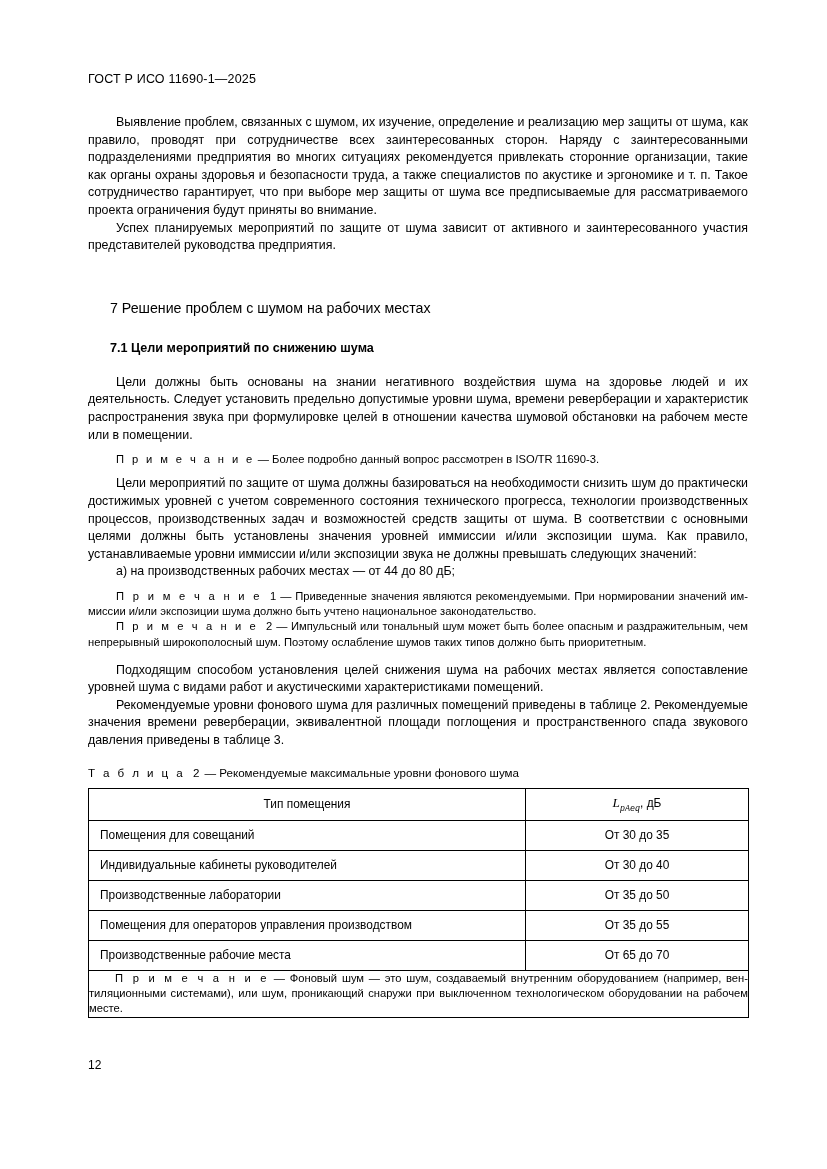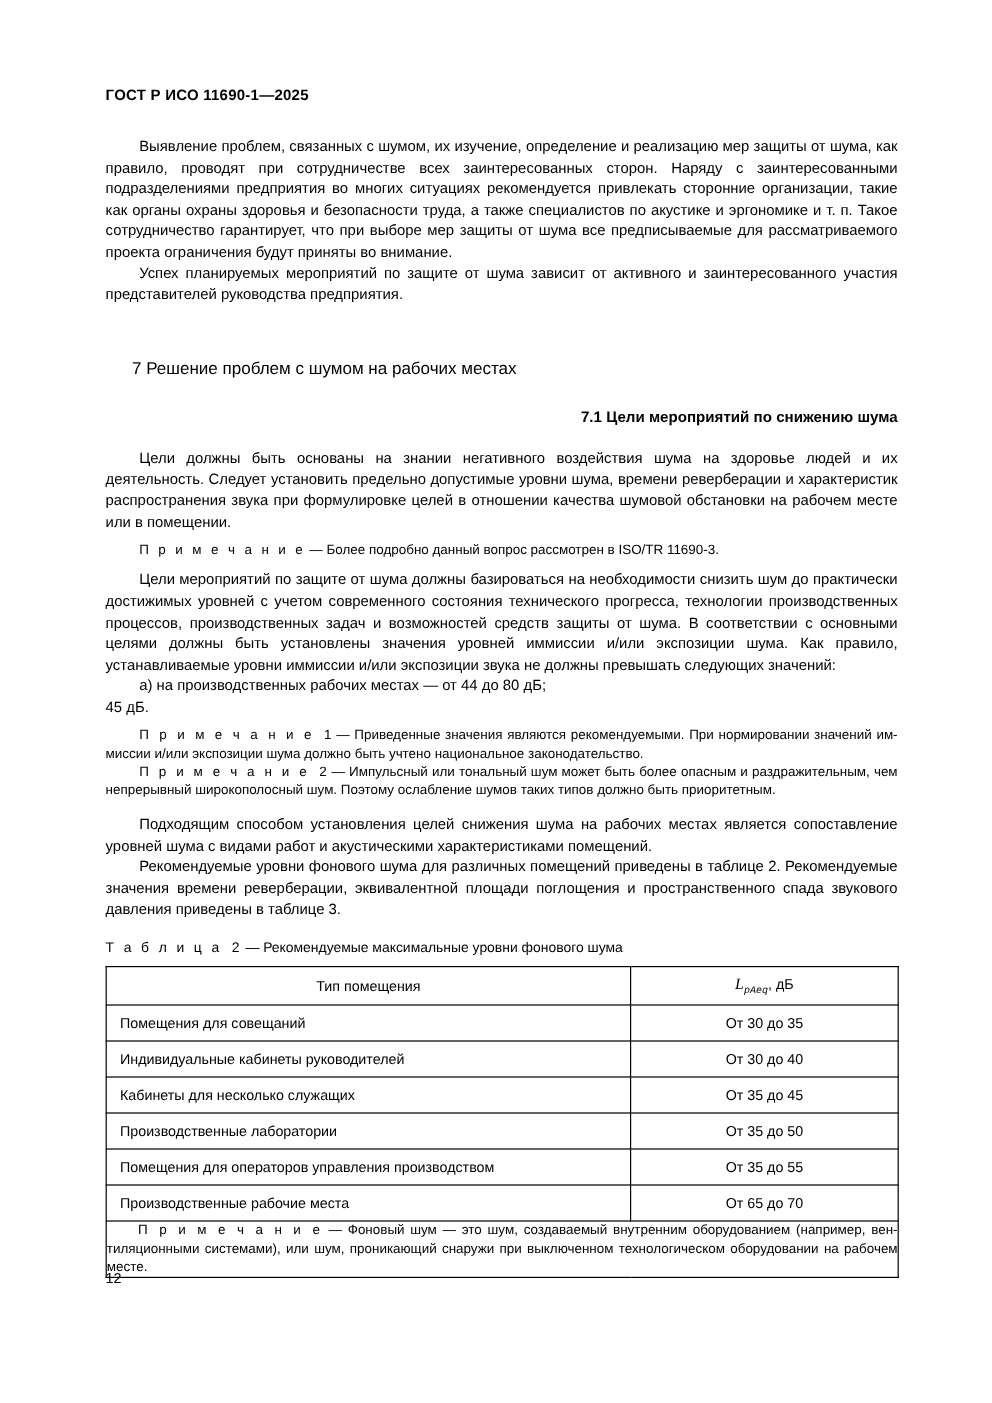--- a/index.html
+++ b/index.html
@@ -26,21 +26,21 @@
   .content {
     position: absolute;
     left: 88px;
     top: 72px;
     width: 660px;
   }
 
   
   .doc-header {
     font-size: 12.5px;
-    font-weight: bold;
+    font-weight: normal;
     letter-spacing: 0.2px;
     margin: 0 0 28px 0;
     white-space: nowrap;
   }
 
   
   p.body {
     font-size: 12.4px;
     line-height: 17.6px;
     text-align: justify;
@@ -57,21 +57,20 @@
     margin: 44px 0 0 0;
     text-indent: 22px;
     line-height: 19px;
   }
   h3.subsec {
     font-size: 12.6px;
     font-weight: bold;
     margin: 22px 0 0 0;
     text-indent: 22px;
     line-height: 17px;
-    text-align: right;
   }
 
   
   p.note {
     font-size: 11.2px;
     line-height: 15.2px;
     text-align: justify;
     margin: 0;
     text-indent: 28px;
   }
@@ -188,21 +187,20 @@
 
     <div class="gap-sm"></div>
 
     <p class="note"><span class="sp">П р и м е ч а н и е</span><span>  —  Более подробно данный вопрос рассмотрен в ISO/TR 11690-3.</span></p>
 
     <div class="gap-sm"></div>
 
     <p class="body">Цели мероприятий по защите от шума должны базироваться на необходимости снизить шум до практически достижимых уровней с учетом современного состояния технического прогресса, техноло­гии производственных процессов, производственных задач и возможностей средств защиты от шума. В соответствии с основными целями должны быть установлены значения уровней иммиссии и/или экс­позиции шума. Как правило, устанавливаемые уровни иммиссии и/или экспозиции звука не должны превышать следующих значений:</p>
 
     <p class="item">a) на производственных рабочих местах — от 44 до 80 дБ;</p>
-    <p class="item wrap">45 дБ.</p>
 
     <div class="gap-sm"></div>
 
     <p class="note"><span class="sp">П р и м е ч а н и е</span><span style="padding:0 4px 0 8px;">1</span><span>— Приведенные значения являются рекомендуемыми. При нормировании значений им­миссии и/или экспозиции шума должно быть учтено национальное законодательство.</span></p>
 
     <p class="note"><span class="sp">П р и м е ч а н и е</span><span style="padding:0 4px 0 8px;">2</span><span>— Импульсный или тональный шум может быть более опасным и раздражительным, чем непрерывный широкополосный шум. Поэтому ослабление шумов таких типов должно быть приоритетным.</span></p>
 
     <div class="gap-md"></div>
 
     <p class="body">Подходящим способом установления целей снижения шума на рабочих местах является сопо­ставление уровней шума с видами работ и акустическими характеристиками помещений.</p>
@@ -225,24 +223,20 @@
       <tbody>
         <tr>
           <td class="lcell">Помещения для совещаний</td>
           <td class="vcell">От 30 до 35</td>
         </tr>
         <tr>
           <td class="lcell">Индивидуальные кабинеты руководителей</td>
           <td class="vcell">От 30 до 40</td>
         </tr>
         <tr>
-          <td class="lcell">Кабинеты для несколько служащих</td>
-          <td class="vcell">От 35 до 45</td>
-        </tr>
-        <tr>
           <td class="lcell">Производственные лаборатории</td>
           <td class="vcell">От 35 до 50</td>
         </tr>
         <tr>
           <td class="lcell">Помещения для операторов управления производством</td>
           <td class="vcell">От 35 до 55</td>
         </tr>
         <tr>
           <td class="lcell">Производственные рабочие места</td>
           <td class="vcell">От 65 до 70</td>

